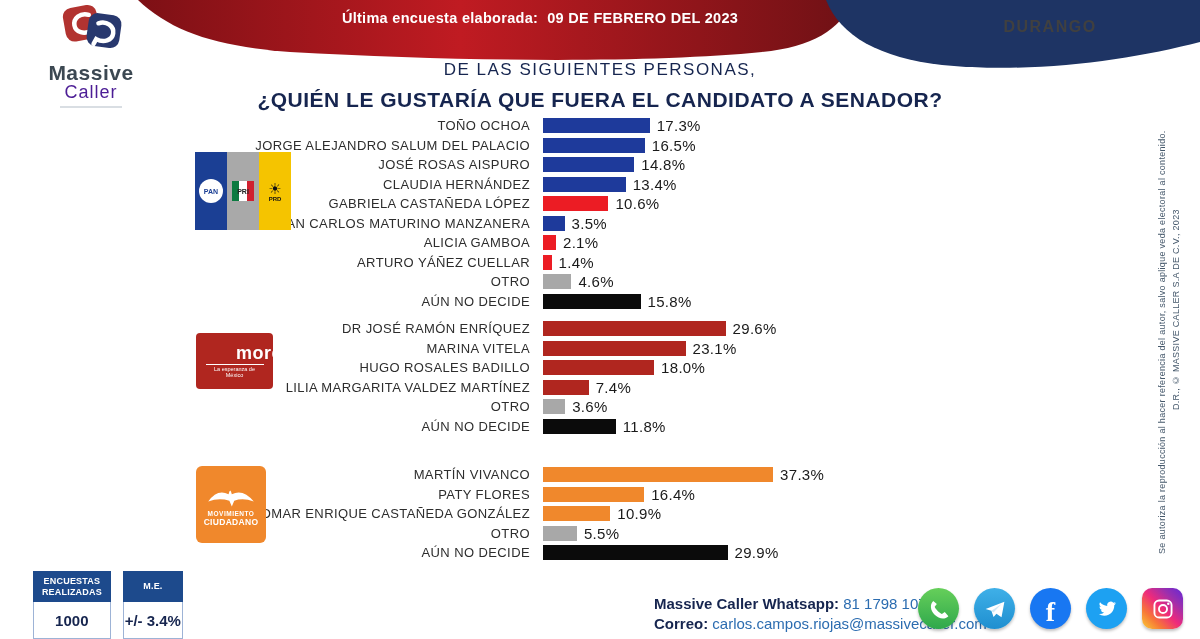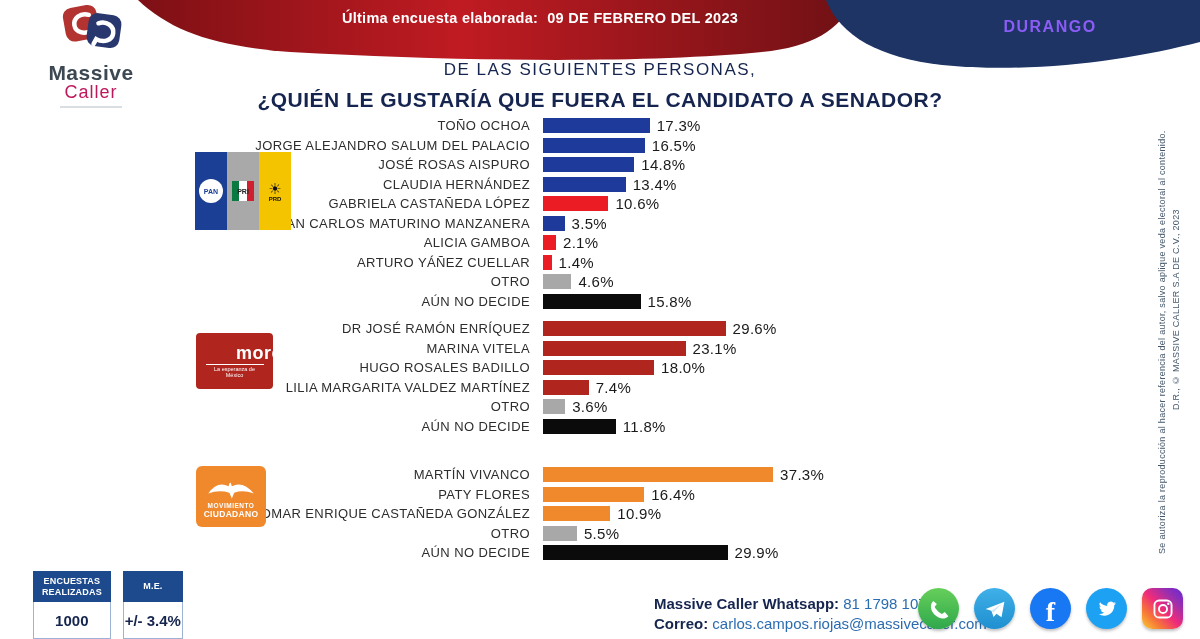--- a/index.html
+++ b/index.html
@@ -5,26 +5,26 @@
   html,body{margin:0;padding:0;background:#e9e9e9;}
   #page{position:relative;width:1200px;height:639px;background:#ffffff;overflow:hidden;
         font-family:"Liberation Sans",sans-serif;-webkit-font-smoothing:antialiased;}
 
   
   #header-svg{position:absolute;top:0;left:0;}
   .banner-date{position:absolute;top:10px;left:300px;width:480px;text-align:center;
     color:#fff;font-weight:bold;font-size:14.5px;letter-spacing:.3px;white-space:nowrap;}
   .banner-date .val{margin-left:9px;}
   .banner-region{position:absolute;top:18px;left:930px;width:240px;text-align:center;
-    color:#8b5cf6;font-weight:bold;font-size:16px;letter-spacing:1.5px;}
+    color:#404040;font-weight:bold;font-size:16px;letter-spacing:1.5px;}
 
   
   .brand{position:absolute;left:26px;top:4px;width:130px;text-align:center;}
   .brand-name{font-size:21px;font-weight:bold;color:#3c4852;letter-spacing:.5px;line-height:1.0;margin-top:2px;}
-  .brand-sub{font-size:18px;color:#be185d;letter-spacing:1px;line-height:1.05;}
+  .brand-sub{font-size:18px;color:#4c1d95;letter-spacing:1px;line-height:1.05;}
   .brand-tag{margin:4px auto 0;width:62px;height:2px;background:#d9dee3;}
 
   
   .title-block{position:absolute;top:60px;left:0;width:1200px;text-align:center;color:var(--title-navy);}
   .title-l1{font-size:17px;font-weight:500;letter-spacing:1.5px;}
   .title-l2{font-size:21px;font-weight:bold;letter-spacing:.5px;margin-top:8px;}
 
   
   .chart-group{position:absolute;left:0;width:840px;}
   #group-0{top:116px;} #group-1{top:319px;} #group-2{top:465px;}
@@ -48,21 +48,21 @@
     font-size:7px;font-weight:bold;color:#222;font-style:normal;}
   .prd-sun{text-align:center;color:#111;line-height:1;}
   .prd-sun .sun{font-size:15px;} .prd-sun .txt{font-size:6px;font-weight:bold;}
 
   .logo-morena{position:absolute;left:196px;top:333px;width:77px;height:56px;background:var(--morena-red);
     border-radius:4px;color:#fff;text-align:center;display:flex;flex-direction:column;justify-content:center;}
   .morena-name{font-size:18px;font-weight:bold;letter-spacing:.5px;line-height:1;margin-left:40px;}
   .morena-tag{font-size:5.5px;margin-top:2px;border-top:1px solid #fff;display:inline-block;
     width:58px;align-self:center;padding-top:1px;}
 
-  .logo-mc{position:absolute;left:196px;top:466px;width:70px;height:61px;background:var(--mc-orange);
+  .logo-mc{position:absolute;left:196px;top:466px;width:70px;height:77px;background:var(--mc-orange);
     border-radius:6px;color:#fff;text-align:center;display:flex;flex-direction:column;align-items:center;justify-content:center;}
   .mc-l1{font-size:6.5px;font-weight:bold;letter-spacing:.5px;margin-top:2px;}
   .mc-l2{font-size:8.5px;font-weight:bold;letter-spacing:.3px;}
 
   
   .stats{position:absolute;left:33px;top:571px;width:150px;}
   .stats-row{display:flex;gap:12px;}
   .stats-h{background:var(--table-blue);color:#fff;font-size:9px;font-weight:bold;text-align:center;
     display:flex;align-items:center;justify-content:center;height:31px;line-height:1.2;letter-spacing:.2px;}
   .stats-v{background:#fff;border:1px solid #9db3d6;border-top:none;color:var(--title-navy);

